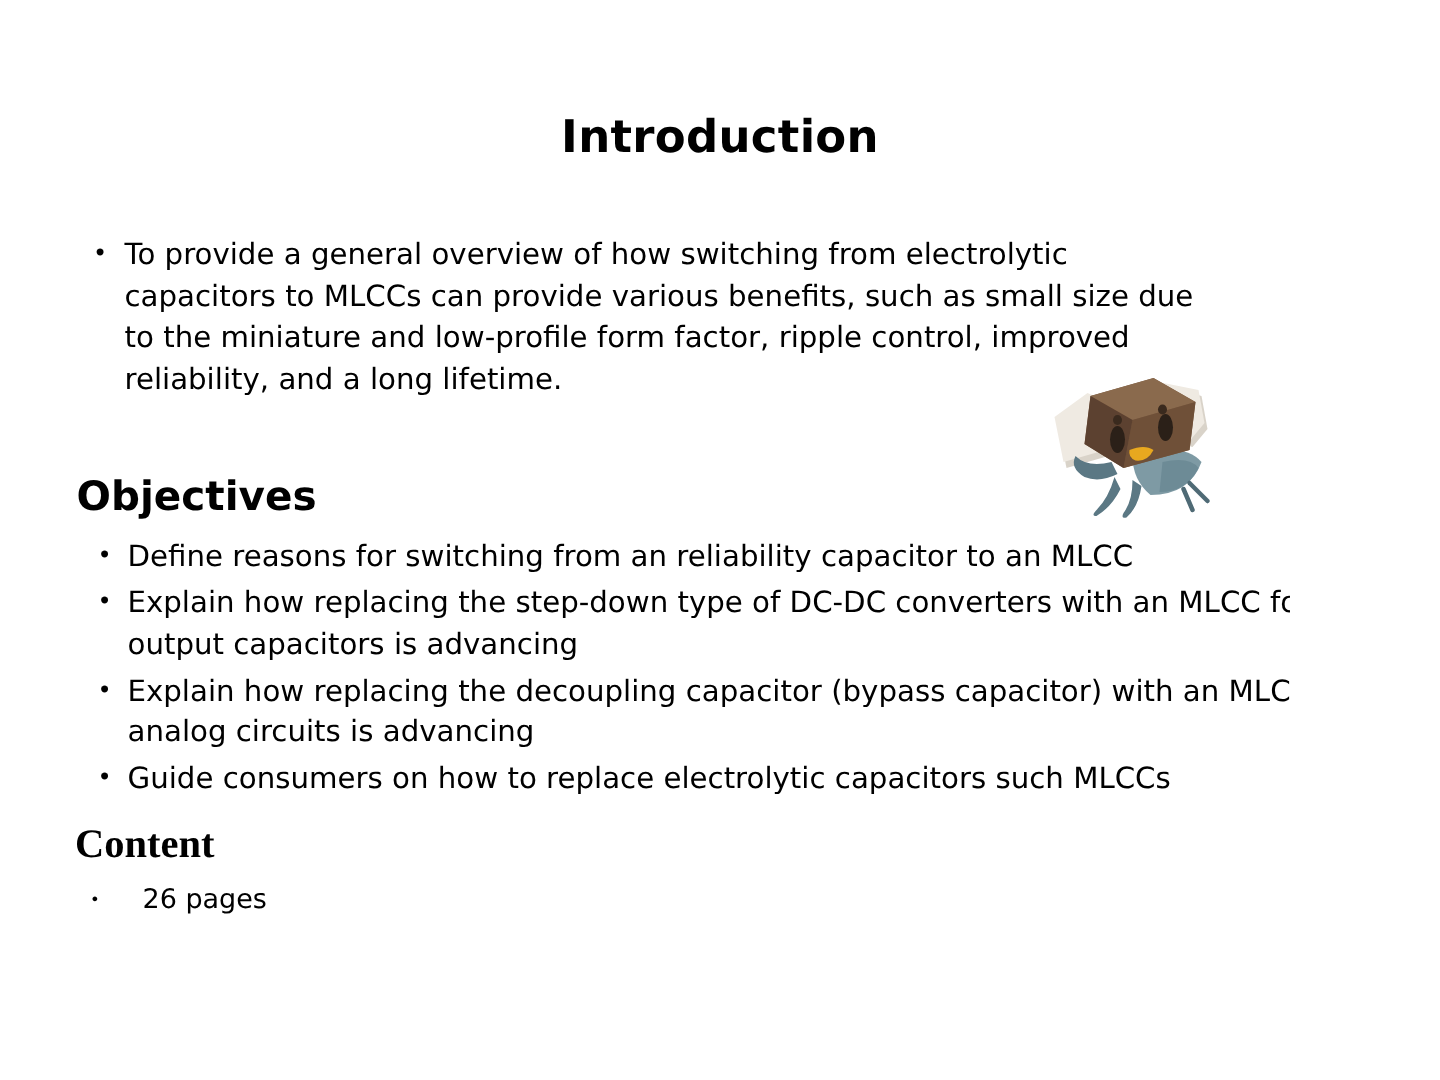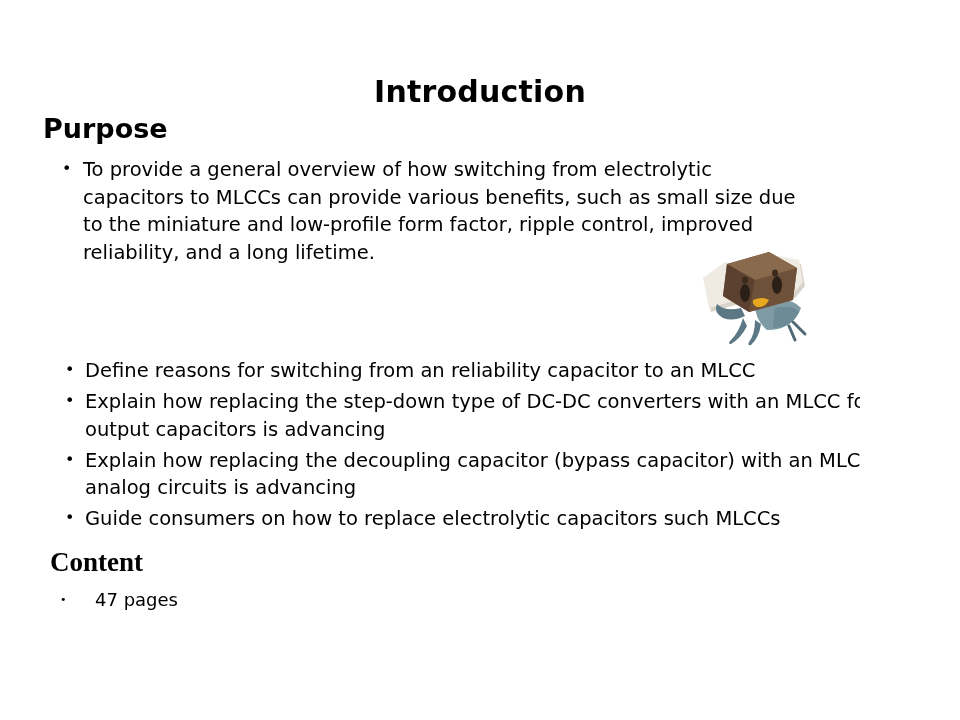--- a/index.html
+++ b/index.html
@@ -154,21 +154,20 @@
     height: 104px;
   }
 </style>
 </head>
 <body>
 
 <div id="slide">
 
   <div id="slide-title">Introduction</div>
 
-  <div id="purpose-heading" class="section-heading">Purpose</div>
 
   <ul id="purpose-list" class="bullet-list">
     <li class="bullet-item">
       <span class="dot">•</span>
       <span class="btext">To provide a general overview of how switching from electrolytic capacitors to MLCCs can provide various benefits, such as small size due to the miniature and low-profile form factor, ripple control, improved reliability, and a long lifetime.</span>
     </li>
   </ul>
 
   <div id="mascot">
     <svg viewBox="0 0 114 104" xmlns="http://www.w3.org/2000/svg" aria-hidden="true">
@@ -198,20 +197,21 @@
       <ellipse cx="48" cy="38" rx="3" ry="3.4" fill="#3a2a1e"></ellipse>
       <ellipse cx="78" cy="31" rx="3" ry="3.4" fill="#3a2a1e"></ellipse>
 
       <ellipse cx="48" cy="51" rx="5" ry="9" fill="#2b2018"></ellipse>
       <ellipse cx="80" cy="43" rx="5" ry="9" fill="#2b2018"></ellipse>
 
       <path d="M56 58 Q66 54 72 58 Q68 66 60 65 Q55 63 56 58 Z" fill="#e8a81f"></path>
     </svg>
   </div>
 
+  <div id="objectives-heading" class="section-heading">Objectives</div>
 
   <ul id="objectives-list" class="bullet-list">
     <li class="bullet-item">
       <span class="dot">•</span>
       <span class="btext">Define reasons for switching from an reliability capacitor to an MLCC</span>
     </li>
     <li class="bullet-item">
       <span class="dot">•</span>
       <span class="btext">Explain how replacing the step-down type of DC-DC converters with an MLCC for output capacitors is advancing</span>
     </li>
@@ -223,17 +223,17 @@
       <span class="dot">•</span>
       <span class="btext">Guide consumers on how to replace electrolytic capacitors such MLCCs</span>
     </li>
   </ul>
 
   <div id="content-heading" class="section-heading">Content</div>
 
   <ul id="content-list" class="bullet-list">
     <li class="bullet-item">
       <span class="dot">•</span>
-      <span class="btext">47 pages</span>
+      <span class="btext">26 pages</span>
     </li>
   </ul>
 
 </div>
 
 </body></html>

